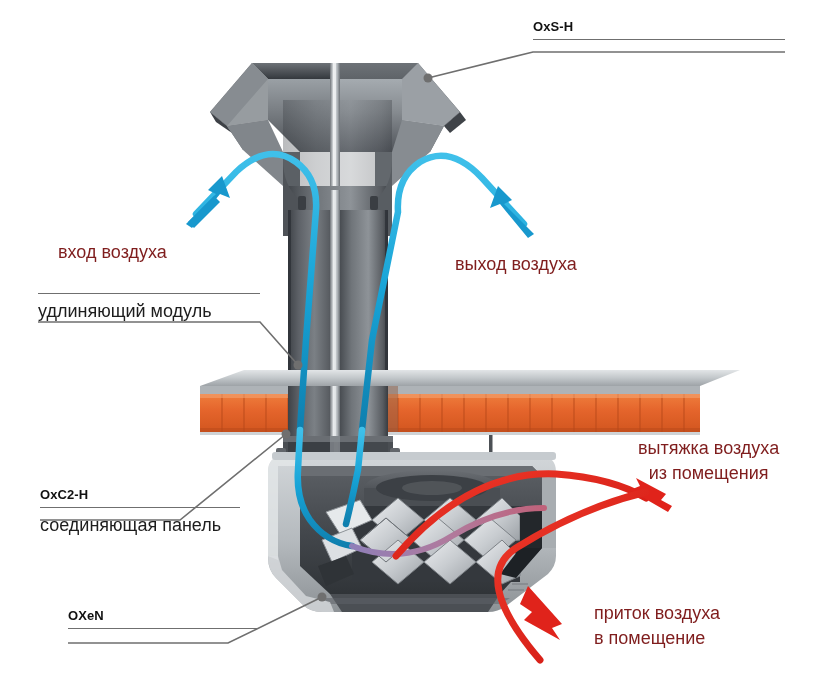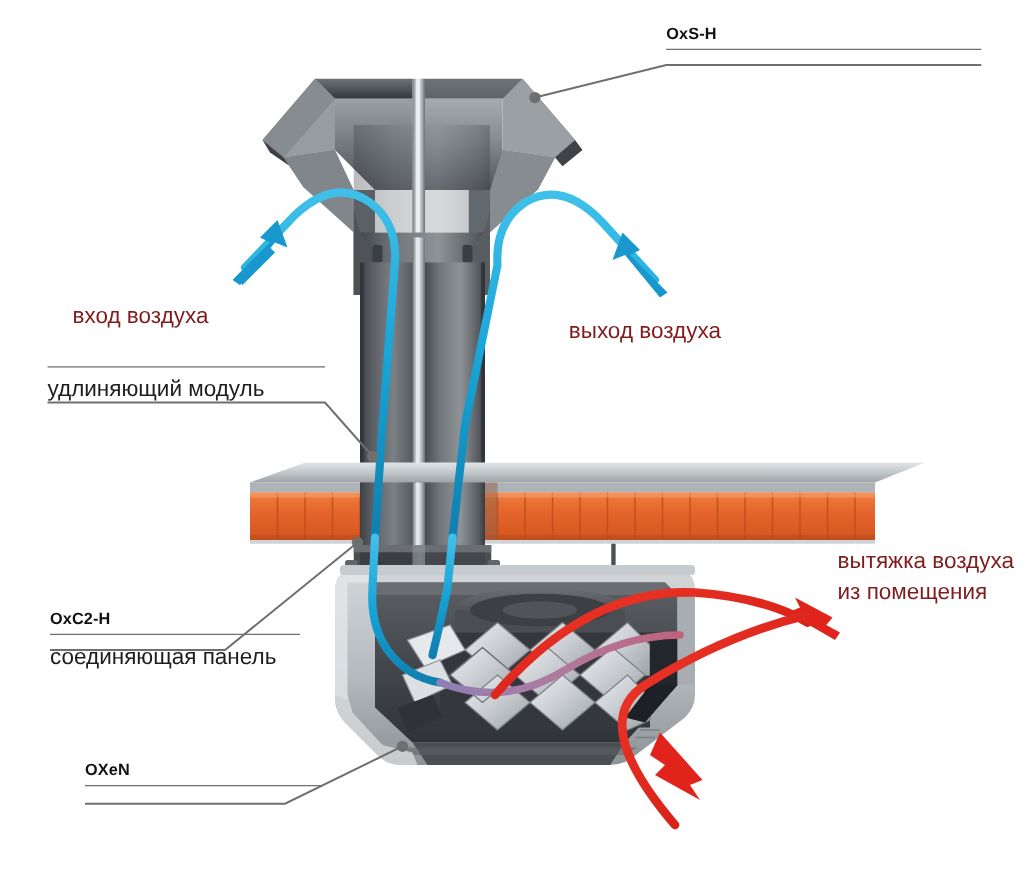--- a/index.html
+++ b/index.html
@@ -60,21 +60,21 @@
   #lbl-oxsh      { left: 533px; top: 20px;  width: 250px; }
   #lbl-oxsh .label-rule { width: 252px; }
   #lbl-oxeh      { left: 38px;  top: 289px; width: 230px; }
   #lbl-oxeh .label-rule { width: 222px; }
   #lbl-oxc2h     { left: 40px;  top: 488px; width: 240px; }
   #lbl-oxc2h .label-rule { width: 200px; }
   #lbl-oxen      { left: 68px;  top: 609px; width: 220px; }
   #lbl-oxen .label-rule { width: 190px; }
   #lbl-inlet     { left: 58px;  top: 240px; }
   #lbl-outlet    { left: 455px; top: 240px; margin-top: 12px; }
-  #lbl-extract   { left: 670px; top: 436px; }
+  #lbl-extract   { left: 638px; top: 436px; text-align: center; }
   #lbl-supply    { left: 594px; top: 601px; }
 </style>
 </head>
 <body>
 
 <div id="stage">
 
   <svg id="artwork" viewBox="0 0 822 700">
     <defs>
 
@@ -405,14 +405,16 @@
 
   <div class="label-block" id="lbl-oxen">
     <div class="label-code">OXeN</div>
     <div class="label-rule"></div>
   </div>
 
   <div class="plain-label" id="lbl-inlet">вход воздуха</div>
   <div class="plain-label" id="lbl-outlet">выход воздуха</div>
   <div class="plain-label" id="lbl-extract">вытяжка воздуха
 из помещения</div>
+  <div class="plain-label" id="lbl-supply">приток воздуха
+в помещение</div>
 
 </div>
 
 </body></html>

